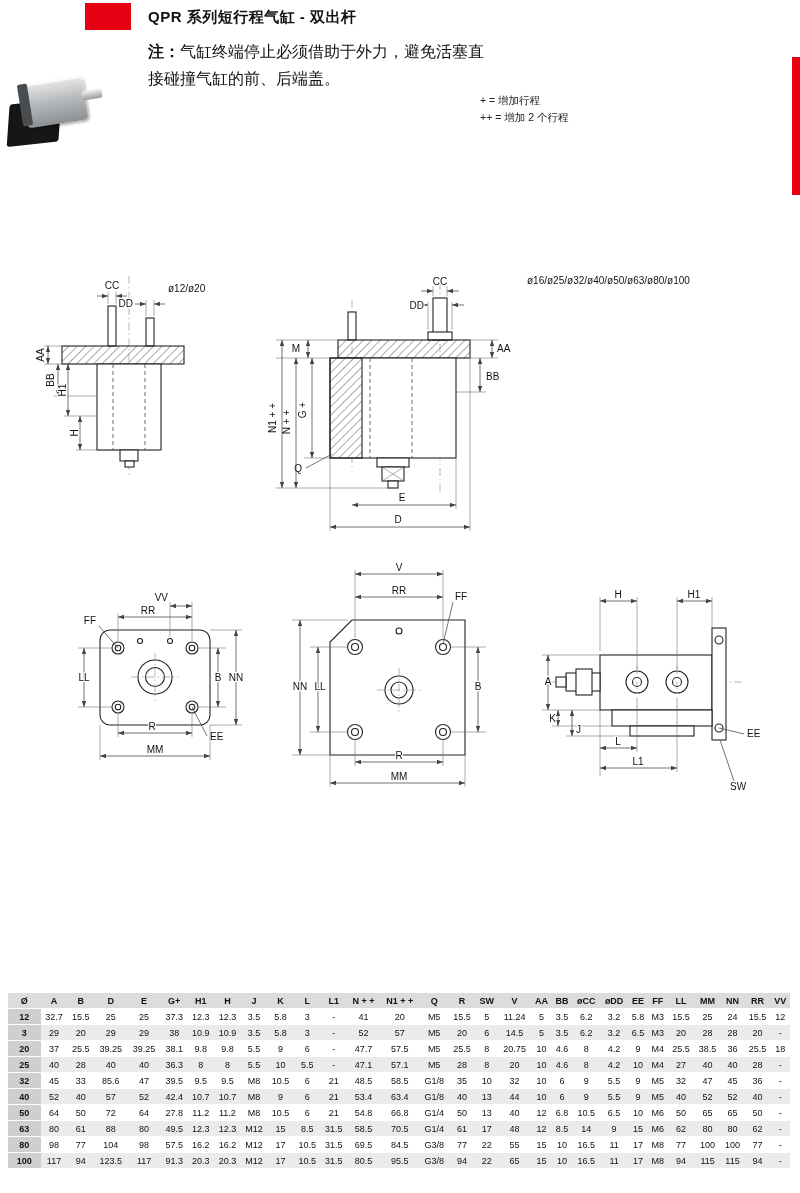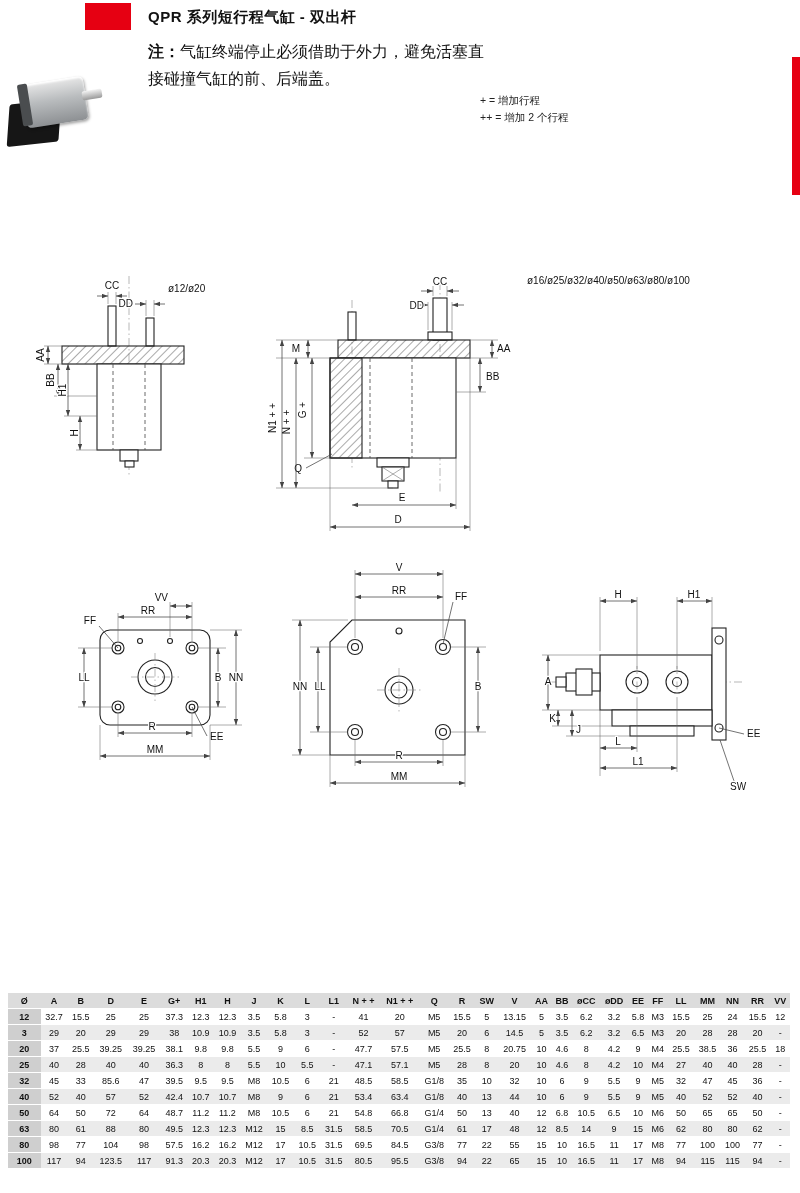--- a/index.html
+++ b/index.html
@@ -364,21 +364,21 @@
             <td>12.3</td>
             <td>3.5</td>
             <td>5.8</td>
             <td>3</td>
             <td>-</td>
             <td>41</td>
             <td>20</td>
             <td>M5</td>
             <td>15.5</td>
             <td>5</td>
-            <td>13.15</td>
+            <td>11.24</td>
             <td>5</td>
             <td>3.5</td>
             <td>6.2</td>
             <td>3.2</td>
             <td>5.8</td>
             <td>M3</td>
             <td>15.5</td>
             <td>25</td>
             <td>24</td>
             <td>15.5</td>
@@ -538,21 +538,21 @@
             <td>52</td>
             <td>40</td>
             <td>-</td>
           </tr>
           <tr>
             <th>50</th>
             <td>64</td>
             <td>50</td>
             <td>72</td>
             <td>64</td>
-            <td>48.7</td>
+            <td>27.8</td>
             <td>11.2</td>
             <td>11.2</td>
             <td>M8</td>
             <td>10.5</td>
             <td>6</td>
             <td>21</td>
             <td>54.8</td>
             <td>66.8</td>
             <td>G1/4</td>
             <td>50</td>

